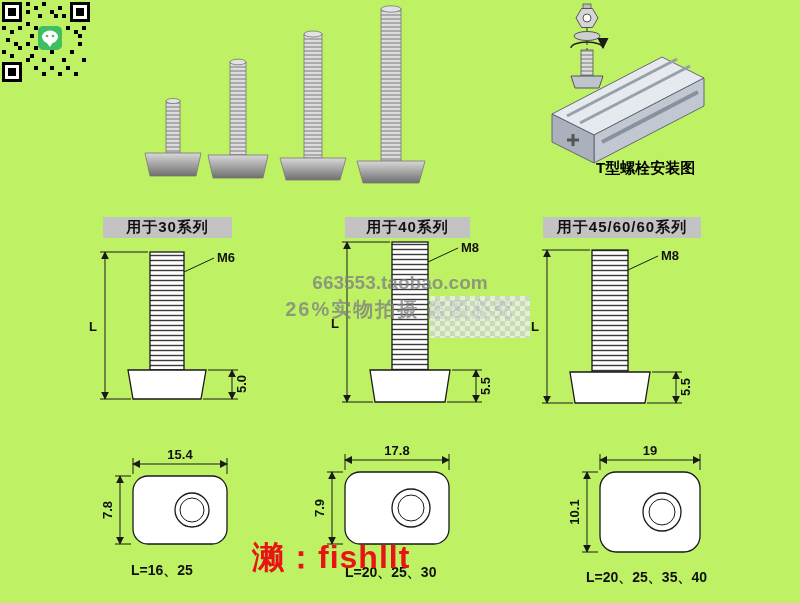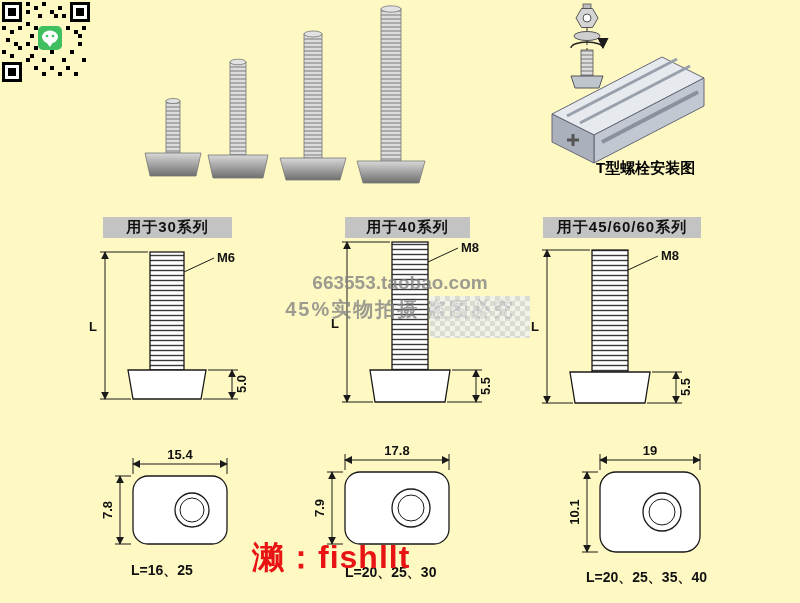--- a/index.html
+++ b/index.html
@@ -1,17 +1,17 @@
 <!DOCTYPE html>
 <html><head>
 <meta charset="utf-8">
 <style>
   * { margin:0; padding:0; box-sizing:border-box; }
   body { font-family:"Liberation Sans", sans-serif; background:#fff; }
-  .page { position:relative; width:800px; height:603px; background:#fef9c3; overflow:hidden; }
+  .page { position:relative; width:800px; height:603px; background:#bef264; overflow:hidden; }
   .series-label { position:absolute; background:#c3c3c3; color:#111; font-size:15px; font-weight:700;
                   height:21px; display:flex; align-items:center; justify-content:center; letter-spacing:1px; }
   .caption { position:absolute; left:596px; top:159px; font-size:15px; font-weight:700; color:#000; }
   .watermark { position:absolute; left:170px; top:270px; width:460px; text-align:center;
                color:rgba(128,128,128,.78); font-weight:700; pointer-events:none; z-index:5; }
   .wl1 { font-size:21px; letter-spacing:1px; }
   .wl2 { font-size:19px; margin-top:2px; }
   .wl3 { font-size:20px; margin-top:2px; letter-spacing:2px; }
   .censor { position:absolute; left:430px; top:296px; width:100px; height:42px; z-index:6; opacity:.75;
             background: repeating-conic-gradient(#cdd2d6 0% 25%, #eef0f2 0% 50%) 0 0/10px 10px; }
@@ -250,19 +250,19 @@
     <circle cx="92" cy="68" r="13" fill="none" class="thin"></circle>
     <line x1="28" y1="28" x2="12" y2="28" class="thin"></line>
     <line x1="28" y1="108" x2="12" y2="108" class="thin"></line>
     <line x1="17" y1="28" x2="17" y2="108" class="thin" marker-start="url(#arr)" marker-end="url(#arr)"></line>
     <text x="9" y="68" class="dimtext" text-anchor="middle" transform="rotate(-90 9 68)">10.1</text>
     <text x="16" y="138" class="ltext">L=20、25、35、40</text>
   </svg>
 
   <div class="watermark">
     <div class="wl2">663553.taobao.com</div>
-    <div class="wl3">45%实物拍摄  盗图必究</div>
+    <div class="wl3">26%实物拍摄  盗图必究</div>
   </div>
   <div class="censor"></div>
 
   <div class="red-mark">濑：fishllt</div>
 
 </div>
 
 </body></html>

